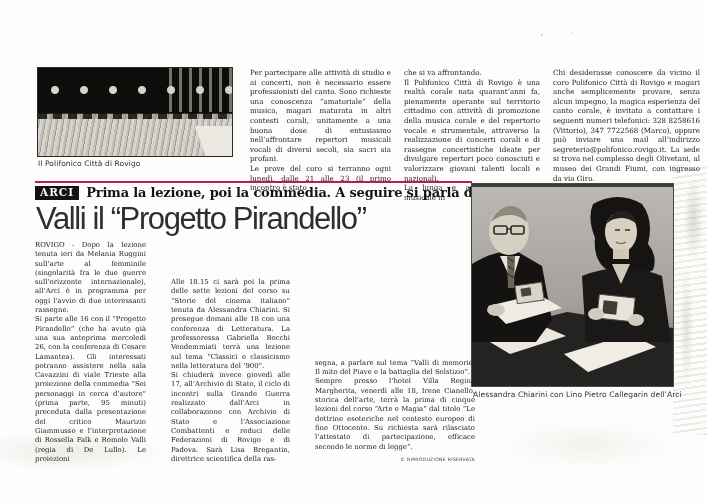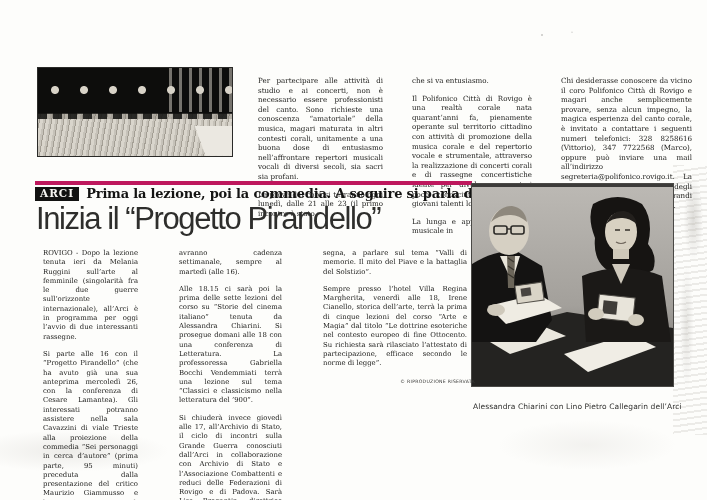--- a/index.html
+++ b/index.html
@@ -72,101 +72,102 @@
   .caption{
     font-family:"DejaVu Sans", sans-serif;
     font-size:7.5px;color:#2d2d2b;letter-spacing:.1px;
   }
   .caption-left{left:38px;top:159px;width:194px;}
 
   
   .smalltext{
     font-size:7.1px;line-height:9.6px;text-align:justify;color:#21211f;
   }
-  .smalltext p{margin:8px;}
+  .smalltext p{margin:0;}
   .top-cols{left:250px;top:68px;width:450px;display:flex;gap:13px;}
   .tcol-a{width:142px;}
   .tcol-b{width:137px;}
   .tcol-c{width:148px;}
   .email{}
 
   
   .banner{
     left:35px;top:181px;width:437px;height:19px;
-    border-top:4px solid #be185d;
+    border-top:2px solid #be185d;
     display:flex;align-items:center;gap:7px;padding-top:2px;box-sizing:border-box;
   }
   .tag{
     background:#121211;color:#f6f5f1;
     font-family:"DejaVu Serif", serif;font-weight:bold;
     font-size:10.5px;line-height:13px;padding:0 5px 1px;letter-spacing:1px;
   }
   .kicker{
     font-family:"DejaVu Serif", serif;font-weight:bold;
     font-size:13px;color:#141413;letter-spacing:-.2px;white-space:nowrap;
   }
   .headline{
     left:36px;top:201px;width:440px;
     font-family:"Liberation Sans", sans-serif;
     font-size:31px;font-weight:400;letter-spacing:-1.4px;
     color:#2e2e2c;white-space:nowrap;
   }
 
   
-  .body-cols{left:35px;top:241px;width:440px;display:flex;gap:25px;}
+  .body-cols{left:35px;top:241px;width:440px;display:flex;gap:25px;align-items:flex-end;}
   .bcol{font-size:6.9px;line-height:9.3px;}
   .bcol1{width:111px;}
   .bcol2{width:119px;}
   .bcol3{width:160px;}
   .copyright{
     text-align:right;font-family:"DejaVu Sans", sans-serif;
     font-size:4.6px;letter-spacing:.3px;color:#3a3a38;margin-top:3px;
   }
 
   
   .article-photo{
     left:472px;top:184px;width:201px;height:202px;
     outline:1px solid #4a4946;
   }
   .article-photo svg{display:block;width:100%;height:100%;}
-  .caption-right{left:473px;top:402px;width:220px;}
+  .caption-right{left:473px;top:390px;width:220px;}
 </style>
 </head>
 <body>
 
 <div class="page">
 
   <div class="abs noise-right"></div>
   <div class="abs smudge-bl"></div>
   <div class="abs smudge-br"></div>
   <div class="abs speck-top"></div>
 
   <div class="abs choir-photo"></div>
+  <div class="abs caption caption-left">Il Polifonico Città di Rovigo</div>
 
   <div class="abs top-cols">
     <div class="smalltext tcol-a">
       <p>Per partecipare alle attività di studio e ai concerti, non è necessario essere professionisti del canto. Sono richieste una conoscenza “amatoriale” della musica, magari maturata in altri contesti corali, unitamente a una buona dose di entusiasmo nell’affrontare repertori musicali vocali di diversi secoli, sia sacri sia profani.</p>
       <p>Le prove del coro si terranno ogni lunedì, dalle 21 alle 23 (il primo incontro è stato</p>
     </div>
     <div class="smalltext tcol-b">
-      <p>che si va entusiasmo.</p>
+      <p>che si va affrontando.</p>
       <p>Il Polifonico Città di Rovigo è una realtà corale nata quarant’anni fa, pienamente operante sul territorio cittadino con attività di promozione della musica corale e del repertorio vocale e strumentale, attraverso la realizzazione di concerti corali e di rassegne concertistiche ideate per divulgare repertori poco conosciuti e valorizzare giovani talenti locali e nazionali.</p>
       <p>La lunga e apprezzata attività musicale in</p>
     </div>
     <div class="smalltext tcol-c">
       <p><span>Chi desiderasse conoscere da vicino il coro Polifonico Città di Rovigo e magari anche semplicemente provare, senza alcun impegno, la magica esperienza del canto corale, è invitato a contattare i seguenti numeri telefonici: 328 8258616 (Vittorio), 347 7722568 (Marco), oppure può inviare una mail all’indirizzo </span><span class="email">segreteria@polifonico.rovigo.it</span><span>. La sede si trova nel complesso degli Olivetani, al museo dei Grandi Fiumi, con ingresso da via Giro.</span></p>
     </div>
   </div>
 
   <div class="abs banner">
     <span class="tag">ARCI</span>
     <span class="kicker">Prima la lezione, poi la commedia. A seguire si parla di cinema</span>
   </div>
 
-  <div class="abs headline">Inizia il “Progetto Pirandello”</div>
+  <div class="abs headline">Valli il “Progetto Pirandello”</div>
 
   <div class="abs article-photo">
     <svg viewBox="0 0 201 202" xmlns="http://www.w3.org/2000/svg">
       <defs>
         <linearGradient id="wall" x1="0" y1="0" x2="0" y2="1">
           <stop offset="0" stop-color="#bcb9b4"></stop>
           <stop offset="0.6" stop-color="#a3a09b"></stop>
           <stop offset="1" stop-color="#6f6c68"></stop>
         </linearGradient>
       </defs>
@@ -209,23 +210,22 @@
     </svg>
   </div>
   <div class="abs caption caption-right">Alessandra Chiarini con Lino Pietro Callegarin dell’Arci</div>
 
   <div class="abs body-cols">
     <div class="smalltext bcol bcol1">
       <p>ROVIGO - Dopo la lezione tenuta ieri da Melania Ruggini sull’arte al femminile (singolarità fra le due guerre sull’orizzonte internazionale), all’Arci è in programma per oggi l’avvio di due interessanti rassegne.</p>
       <p>Si parte alle 16 con il “Progetto Pirandello” (che ha avuto già una sua anteprima mercoledì 26, con la conferenza di Cesare Lamantea). Gli interessati potranno assistere nella sala Cavazzini di viale Trieste alla proiezione della commedia “Sei personaggi in cerca d’autore” (prima parte, 95 minuti) preceduta dalla presentazione del critico Maurizio Giammusso e l’interpretazione di Rossella Falk e Romolo Valli (regia di De Lullo). Le proiezioni</p>
     </div>
     <div class="smalltext bcol bcol2">
-      <p>avranno cadenza settimanale, sempre al martedì (alle 16).</p>
       <p>Alle 18.15 ci sarà poi la prima delle sette lezioni del corso su “Storie del cinema italiano” tenuta da Alessandra Chiarini. Si prosegue domani alle 18 con una conferenza di Letteratura. La professoressa Gabriella Bocchi Vendemmiati terrà una lezione sul tema “Classici e classicismo nella letteratura del ’900”.</p>
-      <p>Si chiuderà invece giovedì alle 17, all’Archivio di Stato, il ciclo di incontri sulla Grande Guerra conosciuti dall’Arci in collaborazione con Archivio di Stato e l’Associazione Combattenti e reduci delle Federazioni di Rovigo e di Padova. Sarà Lisa Bregantin, direttrice scientifica della ras-</p>
+      <p>Si chiuderà invece giovedì alle 17, all’Archivio di Stato, il ciclo di incontri sulla Grande Guerra realizzato dall’Arci in collaborazione con Archivio di Stato e l’Associazione Combattenti e reduci delle Federazioni di Rovigo e di Padova. Sarà Lisa Bregantin, direttrice scientifica della ras-</p>
     </div>
     <div class="smalltext bcol bcol3">
       <p>segna, a parlare sul tema “Valli di memorie. Il mito del Piave e la battaglia del Solstizio”.</p>
       <p>Sempre presso l’hotel Villa Regina Margherita, venerdì alle 18, Irene Cianello, storica dell’arte, terrà la prima di cinque lezioni del corso “Arte e Magia” dal titolo “Le dottrine esoteriche nel contesto europeo di fine Ottocento. Su richiesta sarà rilasciato l’attestato di partecipazione, efficace secondo le norme di legge”.</p>
       <div class="copyright">© RIPRODUZIONE RISERVATA</div>
     </div>
   </div>
 
 </div>
 

